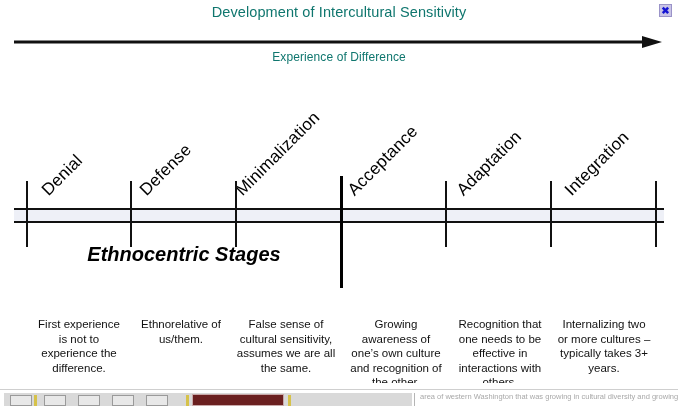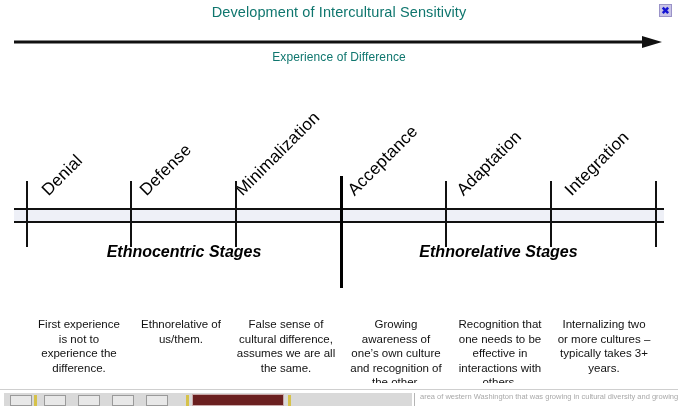--- a/index.html
+++ b/index.html
@@ -131,21 +131,21 @@
     left: 0; top: 243px;
     width: 678px;
     height: 30px;
   }
   .group-title {
     position: absolute;
     top: 0;
     text-align: center;
     font-weight: bold;
     font-style: italic;
-    font-size: 16px;
+    font-size: 20px;
     color: #000;
     white-space: nowrap;
   }
   .group-title.left  { left: 27px;  width: 314px; }
   .group-title.right { left: 341px; width: 315px; }
 
   
   .desc-row {
     position: absolute;
     left: 0; top: 288px;
@@ -268,27 +268,26 @@
     <div class="tick" style="left:130px;"></div>
     <div class="tick" style="left:235px;"></div>
     <div class="tick center-divider" style="left:340px;"></div>
     <div class="tick" style="left:445px;"></div>
     <div class="tick" style="left:550px;"></div>
     <div class="tick" style="left:655px;"></div>
   </div>
 
   <div class="group-row">
     <div class="group-title left">Ethnocentric Stages</div>
-    <div class="group-title right">Ethnorelative Stages</div>
   </div>
 
   <div class="desc-row">
     <div class="desc-cell" style="left:33px;  width:92px;">First experience is not to experience the difference.</div>
     <div class="desc-cell" style="left:131px; width:100px;">Ethnorelative of us/them.</div>
-    <div class="desc-cell" style="left:236px; width:100px;">False sense of cultural difference, assumes we are all the same.</div>
+    <div class="desc-cell" style="left:236px; width:100px;">False sense of cultural sensitivity, assumes we are all the same.</div>
     <div class="desc-cell" style="left:348px; width:96px;">Growing awareness of one’s own culture and recognition of the other.</div>
     <div class="desc-cell" style="left:449px; width:102px;">Recognition that one needs to be effective in interactions with others.</div>
     <div class="desc-cell" style="left:556px; width:96px;">Internalizing two or more cultures – typically takes 3+ years.</div>
   </div>
 
 </div>
 
 <div id="bottom-strip">
   <div class="strip-divider"></div>
   <div class="strip-thumb">

